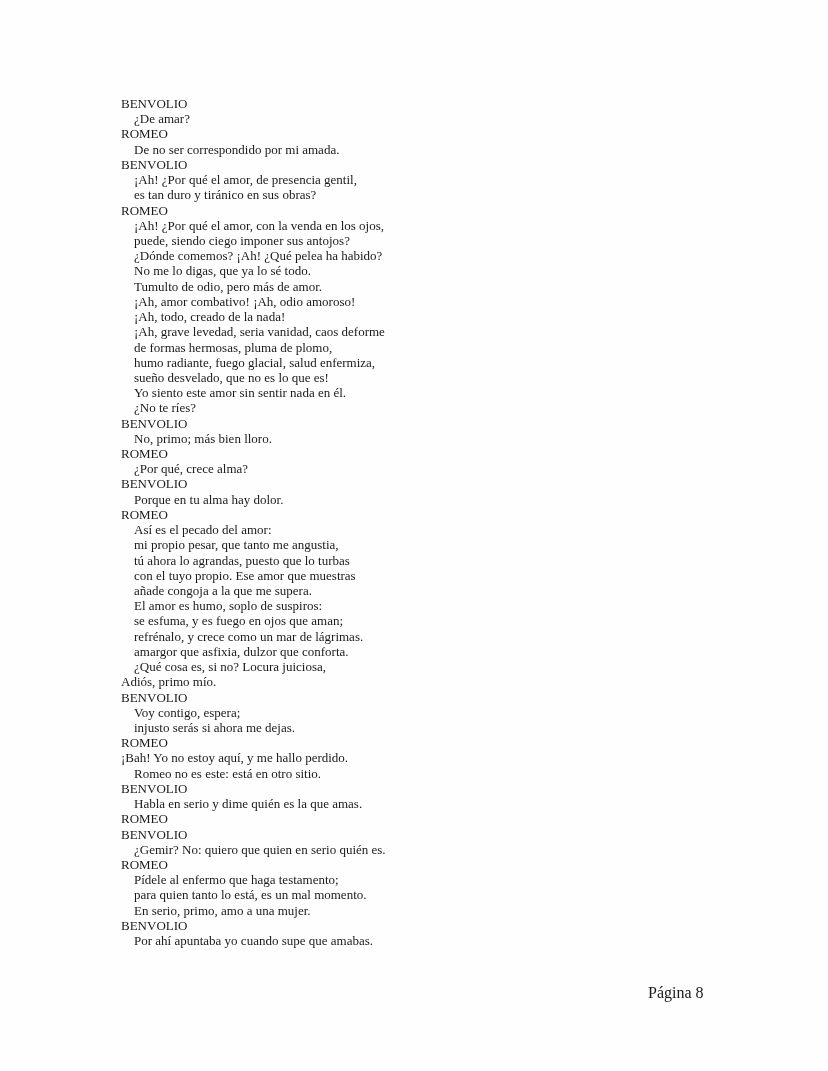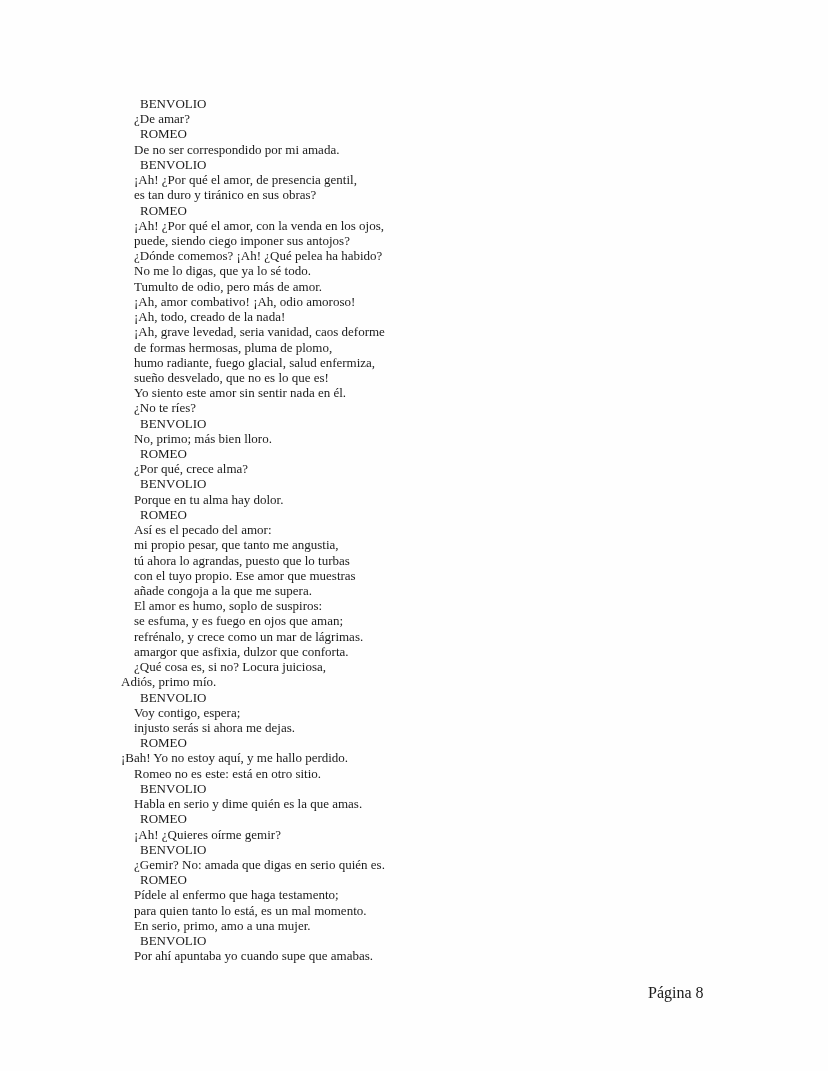--- a/index.html
+++ b/index.html
@@ -1,20 +1,20 @@
 <!DOCTYPE html>
 <html><head>
   <meta charset="utf-8">
   <style>
     html, body { margin: 0; padding: 0; background: #ffffff; }
     body { width: 828px; height: 1071px; position: relative; overflow: hidden; }
     .page { position: absolute; left: 0; top: 0; width: 828px; height: 1071px; background: #fefefe; }
     .script { position: absolute; left: 121px; top: 96px; font-family: "Liberation Serif", serif; font-size: 13px; line-height: 15.23px; color: #1a1a1a; }
     .line { white-space: nowrap; height: 15.23px; }
-    .speaker { padding-left: 0; margin-left: 19px; }
+    .speaker { padding-left: 0; }
     .verse { padding-left: 13px; }
     .verse.flush { padding-left: 0; }
     .footer { position: absolute; left: 648px; top: 984px; font-family: "Liberation Serif", serif; font-size: 16px; color: #1a1a1a; }
   </style>
 </head>
 <body>
 
 <div class="page">
   <div class="script" id="script">
       <div class="line speaker">BENVOLIO</div>
@@ -58,23 +58,22 @@
       <div class="line verse flush">Adiós, primo mío.</div>
       <div class="line speaker">BENVOLIO</div>
       <div class="line verse">Voy contigo, espera;</div>
       <div class="line verse">injusto serás si ahora me dejas.</div>
       <div class="line speaker">ROMEO</div>
       <div class="line verse flush">¡Bah! Yo no estoy aquí, y me hallo perdido.</div>
       <div class="line verse">Romeo no es este: está en otro sitio.</div>
       <div class="line speaker">BENVOLIO</div>
       <div class="line verse">Habla en serio y dime quién es la que amas.</div>
       <div class="line speaker">ROMEO</div>
-      <div class="line verse">¡Ah! ¿Quieres oírme gemir?</div>
       <div class="line speaker">BENVOLIO</div>
-      <div class="line verse">¿Gemir? No: amada que digas en serio quién es.</div>
+      <div class="line verse">¿Gemir? No: quiero que quien en serio quién es.</div>
       <div class="line speaker">ROMEO</div>
       <div class="line verse">Pídele al enfermo que haga testamento;</div>
       <div class="line verse">para quien tanto lo está, es un mal momento.</div>
       <div class="line verse">En serio, primo, amo a una mujer.</div>
       <div class="line speaker">BENVOLIO</div>
       <div class="line verse">Por ahí apuntaba yo cuando supe que amabas.</div>
     </div>
   <div class="footer">Página 8</div>
 </div>
 

